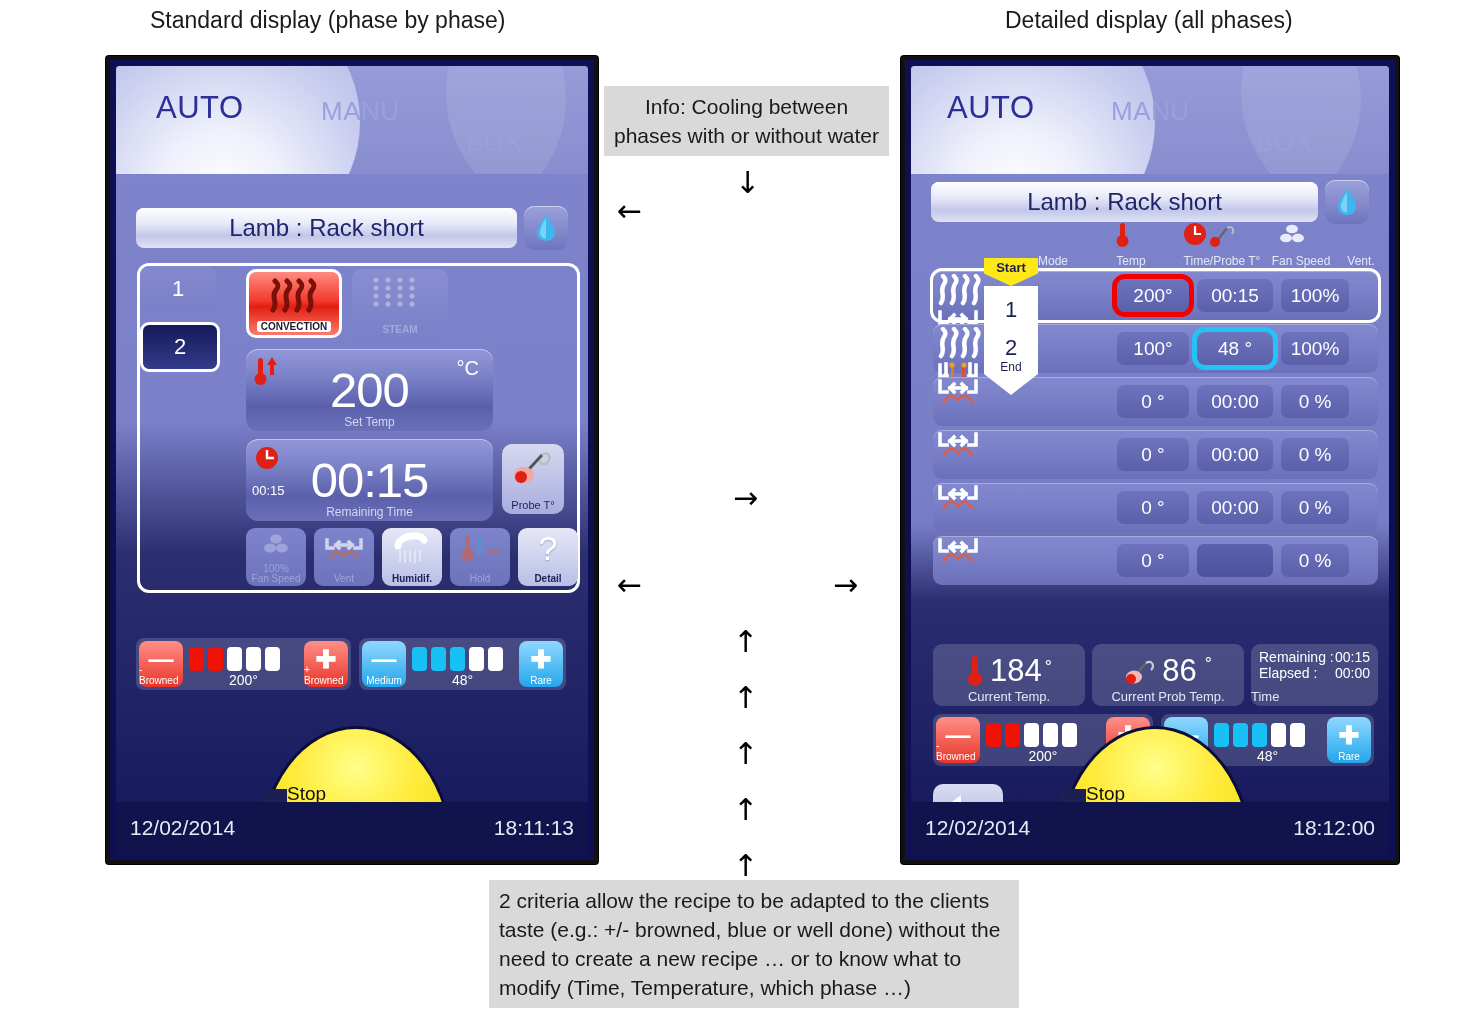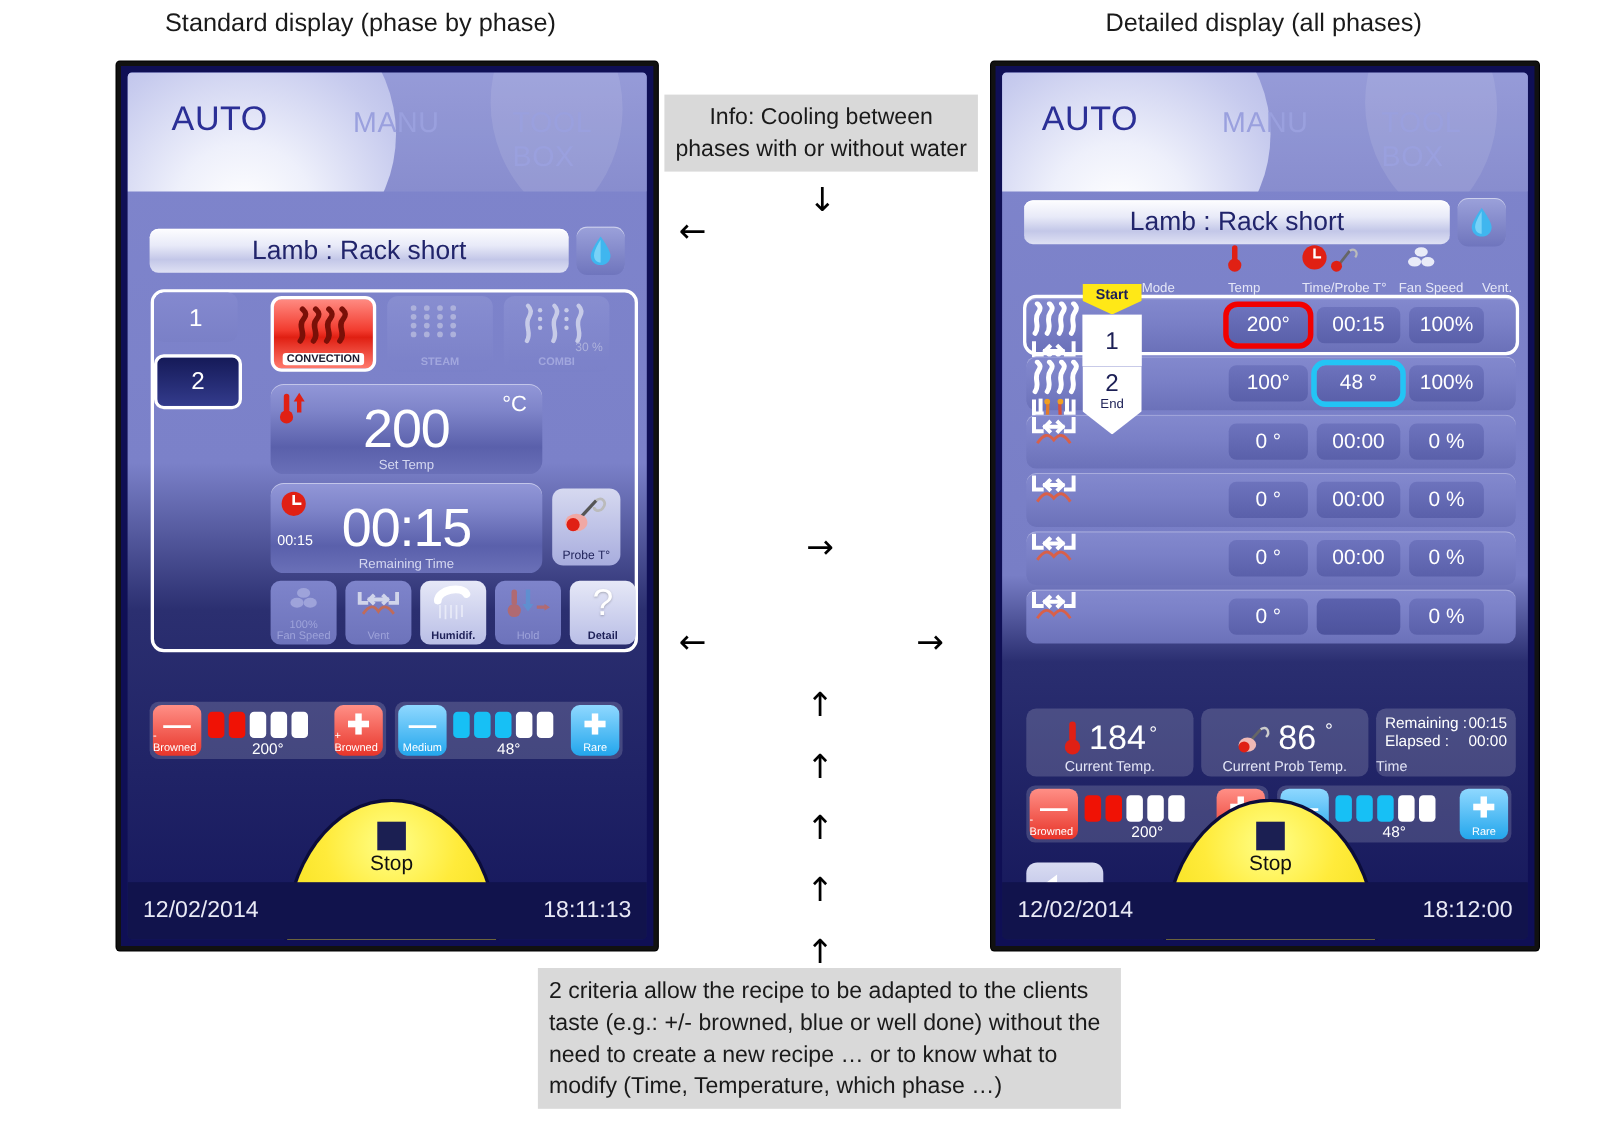--- a/index.html
+++ b/index.html
@@ -102,21 +102,21 @@
   .sym{position:absolute;left:0;right:0;top:6px;text-align:center;color:#fff;font-size:25px;line-height:24px;font-weight:bold;}
   .seg{width:15px;height:24px;border-radius:4px;margin:0 2px;}
   .seg.red{background:#f01205;}
   .seg.cyan{background:#17c0f5;}
   .seg.off{background:#fff;}
   .crit-val{position:absolute;left:0;right:0;bottom:2px;text-align:center;color:#fff;font-size:14px;}
 
   
   .stop-dome{position:absolute;border-radius:50% 50% 0 0 / 100% 100% 0 0;
      background:radial-gradient(ellipse at 50% 30%, #ffff8a 0%, #ffeb3b 45%, #f2dc13 100%);
-     border:3px solid #0b0c3a;border-bottom:none;display:flex;flex-direction:column;align-items:center;}
+     border:3px solid #0b0c3a;border-bottom:none;display:flex;flex-direction:row;align-items:center;}
   .stop-sq{width:26px;height:26px;background:#1b1f52;margin-top:18px;}
   .stop-lbl{font-size:19px;color:#111;margin-top:2px;}
   .botbar{position:absolute;left:0;right:0;bottom:0;height:52px;background:#11134c;
      display:flex;align-items:center;justify-content:space-between;padding:0 14px;box-sizing:border-box;}
   .botbar span{color:#e9eaf6;font-size:21px;}
 
   
   .colhead{position:absolute;top:160px;left:0;width:100%;height:48px;}
   .colhead .h{position:absolute;font-size:12px;color:#e4e6f7;text-align:center;}
   .rows{position:absolute;left:22px;top:205px;width:445px;}
@@ -226,39 +226,20 @@
               <circle cx="31" cy="22" r="2.6"></circle>
               <circle cx="31" cy="30" r="2.6"></circle>
             <circle cx="43" cy="6" r="2.6"></circle>
               <circle cx="43" cy="14" r="2.6"></circle>
               <circle cx="43" cy="22" r="2.6"></circle>
               <circle cx="43" cy="30" r="2.6"></circle>
           </g>
         </svg>
         <span class="mode-lbl">STEAM</span>
       </div>
-      <div class="mode-btn dim">
-        <svg width="62" height="40" viewBox="0 0 62 40" style="position:absolute;top:5px;left:15px">
-          <g fill="none" stroke="#d5d8ee" stroke-width="4" stroke-linecap="round">
-            <path d="M6 36 C11 28 3 22 8 14 C11 9 9 6 7 4"></path>
-            <path d="M30 36 C35 28 27 22 32 14 C35 9 33 6 31 4"></path>
-            <path d="M52 36 C57 28 49 22 54 14 C57 9 55 6 53 4"></path>
-          </g>
-          <g fill="#d5d8ee">
-              <circle cx="18" cy="8" r="2"></circle>
-              <circle cx="18" cy="16" r="2"></circle>
-              <circle cx="18" cy="24" r="2"></circle>
-          <circle cx="42" cy="8" r="2"></circle>
-              <circle cx="42" cy="16" r="2"></circle>
-              <circle cx="42" cy="24" r="2"></circle>
-            </g>
-        </svg>
-        <span class="combi-pct">30 %</span>
-        <span class="mode-lbl">COMBI</span>
-      </div>
     </div>
 
     <div class="bigbox" id="temp-box">
       <svg width="26" height="34" viewBox="0 0 26 34" style="position:absolute;left:8px;top:6px">
         <rect x="4" y="3" width="5" height="17" rx="2.5" fill="#e02014"></rect>
           <circle cx="6.5" cy="24" r="6" fill="#e02014"></circle>
         <rect x="16" y="8" width="4" height="12" fill="#e02014"></rect>
           <path d="M18 2l5 8h-10z" fill="#e02014"></path>
       </svg>
       <div class="bigval">200</div>

